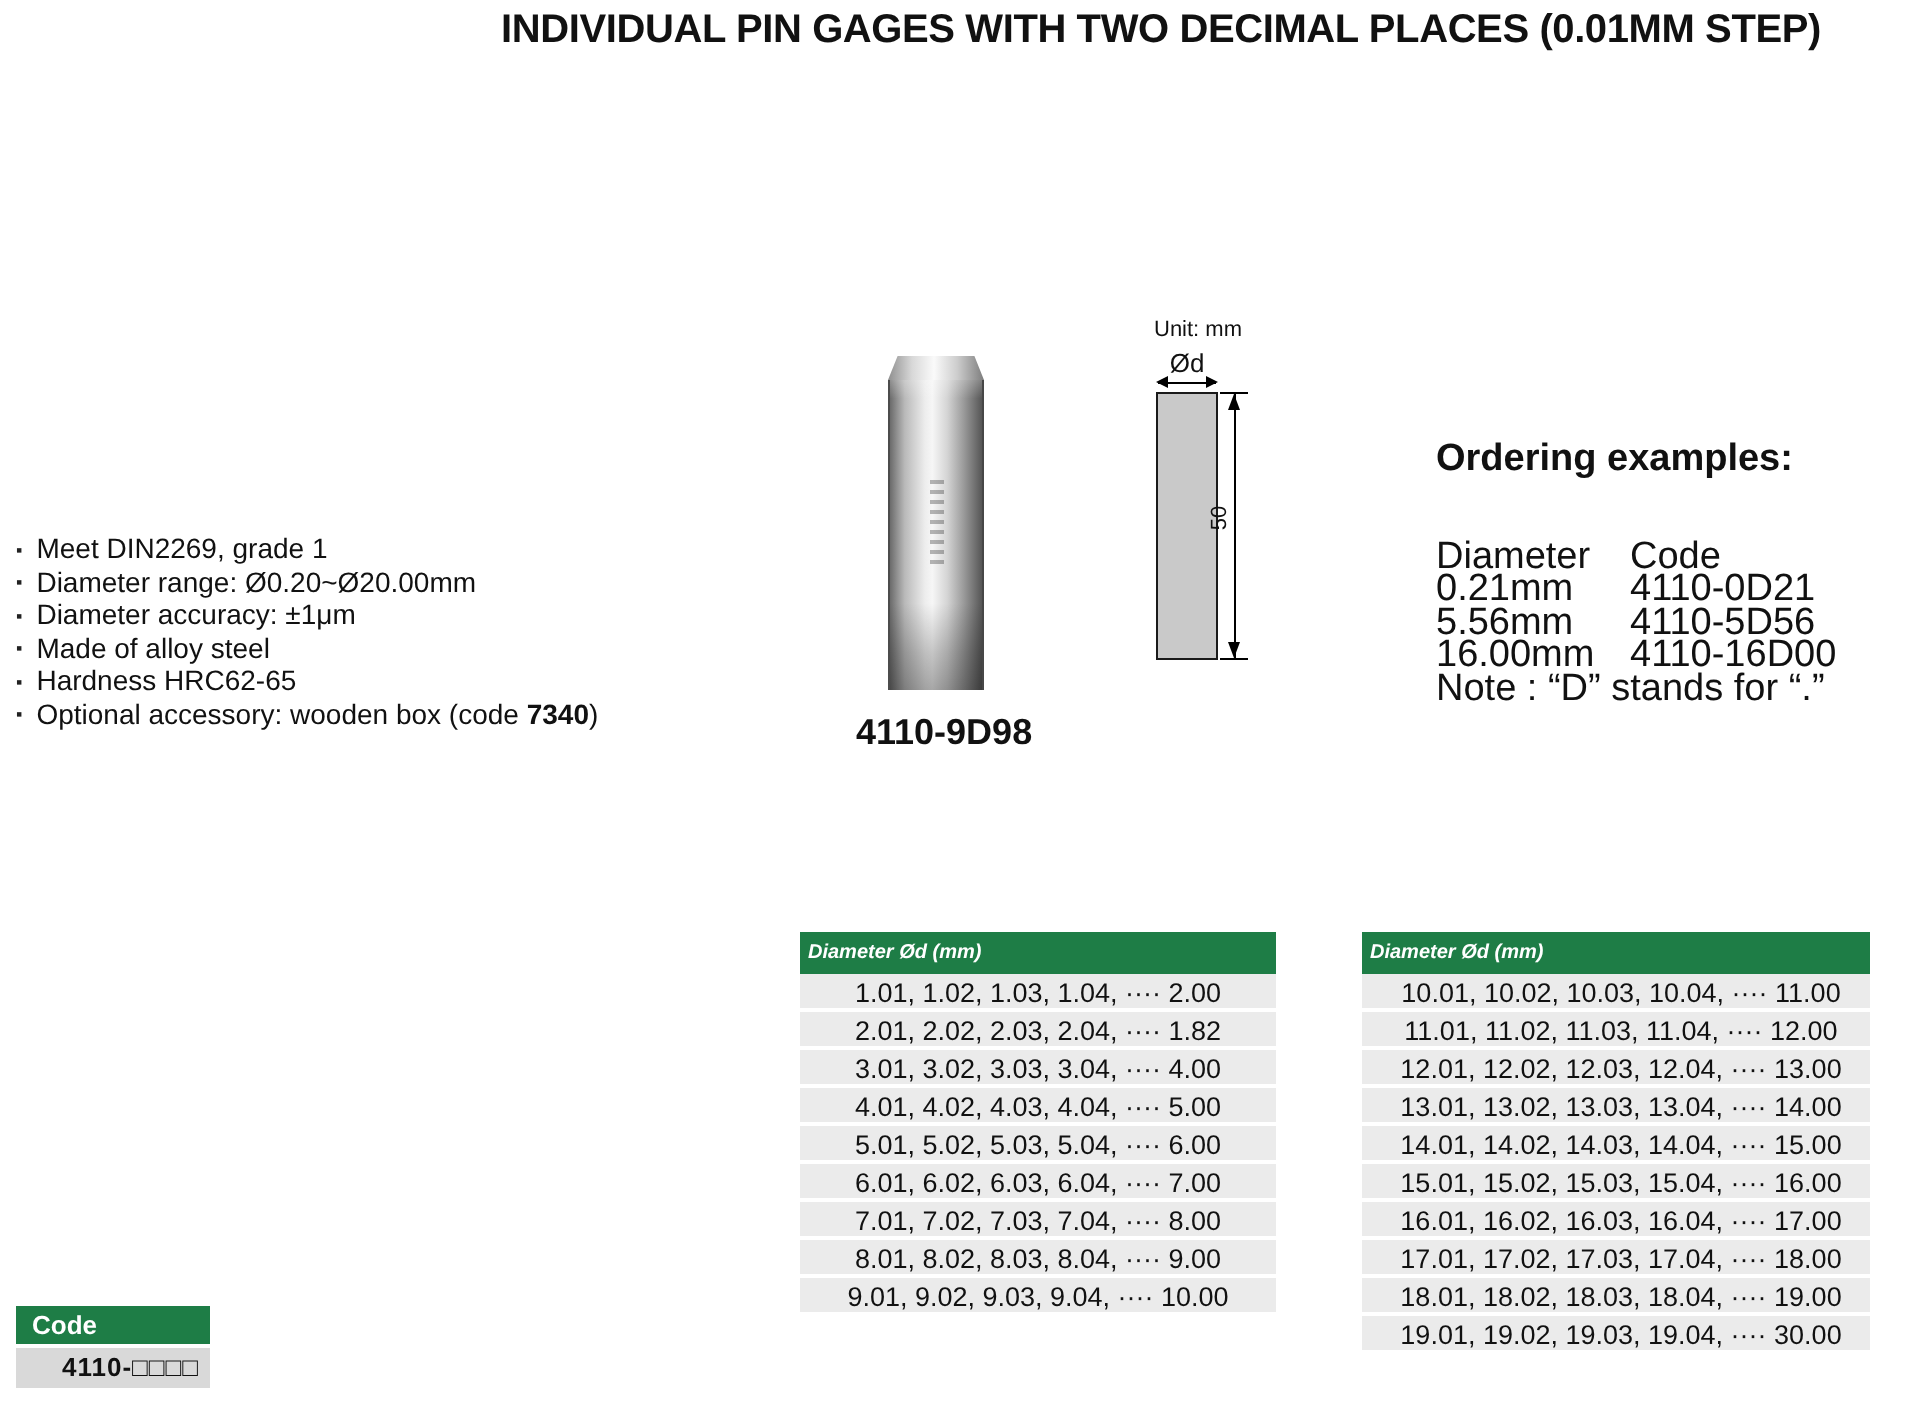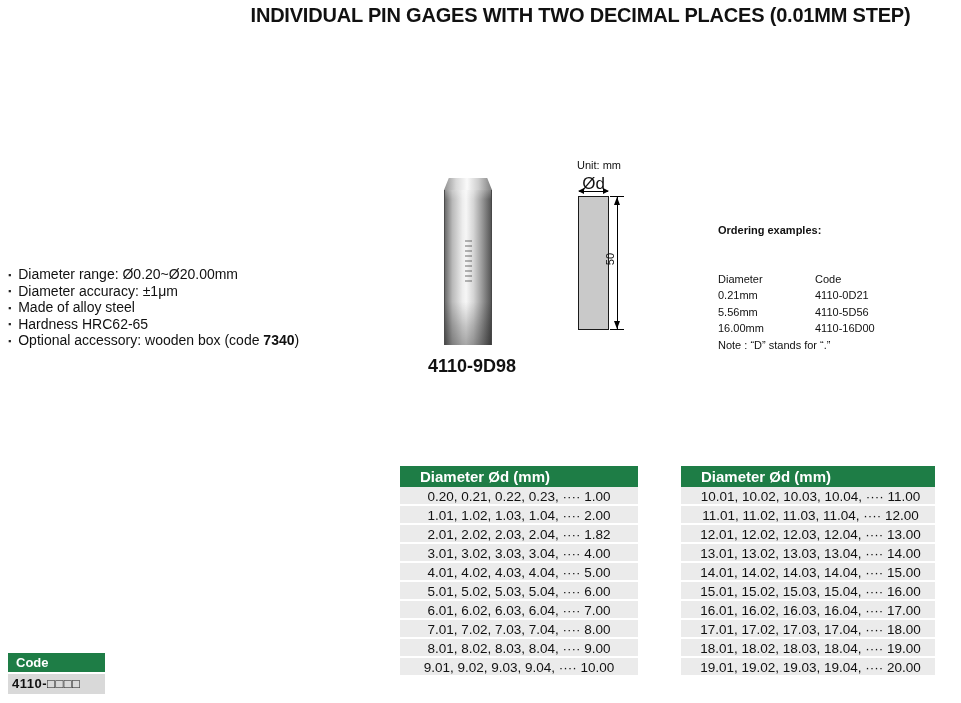--- a/index.html
+++ b/index.html
@@ -30,64 +30,65 @@
     background:
       linear-gradient(180deg, rgba(255,255,255,.25) 0, rgba(255,255,255,0) 6%, rgba(0,0,0,0) 72%, rgba(0,0,0,.20) 88%, rgba(0,0,0,.32) 100%),
       linear-gradient(90deg,#6b6b6b,#b9b9b9 16%,#ededed 38%,#f6f6f6 46%,#d5d5d5 62%,#9b9b9b 80%,#565656);
     border-left:1px solid #4c4c4c; border-right:1px solid #474747; }
   .pin-engraving { position:absolute; left:21px; top:62px; width:7px; height:42px; opacity:.55;
     background:repeating-linear-gradient(180deg, rgba(40,40,40,.6) 0 2px, rgba(0,0,0,0) 2px 5px); }
   .pin-caption { left:428px; top:356px; font-size:18px; font-weight:700; }
 
   
   .unit-label { left:577px; top:159px; font-size:11px; }
-  .dia-label  { left:578px; top:174px; width:31px; text-align:center; font-size:17px; }
+  .dia-label  { left:578px; top:174px; width:31px; text-align:center; font-size:13px; }
   .dia-dim-line { left:579px; top:191px; width:29px; height:1px; background:#000; }
   .dia-arrow-l { left:578px; top:188px; width:0; height:0;
                  border-top:3px solid transparent; border-bottom:3px solid transparent; border-right:6px solid #000; }
   .dia-arrow-r { left:603px; top:188px; width:0; height:0;
                  border-top:3px solid transparent; border-bottom:3px solid transparent; border-left:6px solid #000; }
   .pin-rect { left:578px; top:196px; width:31px; height:134px; background:#c9c9c9; border:1px solid #1a1a1a; }
   .ext-top { left:610px; top:196px; width:14px; height:1px; background:#000; }
   .ext-bot { left:610px; top:329px; width:14px; height:1px; background:#000; }
   .vdim    { left:617px; top:197px; width:1px; height:132px; background:#000; }
   .arr-up  { left:614px; top:197px; width:0; height:0;
              border-left:3.5px solid transparent; border-right:3.5px solid transparent; border-bottom:8px solid #000; }
   .arr-down{ left:614px; top:321px; width:0; height:0;
              border-left:3.5px solid transparent; border-right:3.5px solid transparent; border-top:8px solid #000; }
   .len-label { left:599px; top:253px; width:22px; text-align:center; font-size:11px; transform:rotate(-90deg); }
 
   
-  .ordering { left:718px; top:222px; font-size:11px; line-height:16.5px; }
+  .ordering { left:718px; top:222px; font-size:19px; line-height:16.5px; }
   .ordering-title { font-weight:700; }
   .ordering-grid { display:grid; grid-template-columns:97px auto;margin-top:32px; }
 
   
   .dtable-header { height:21px; line-height:21px; background:var(--brand,#1e7d46); color:#fff;
-                   font-weight:700; font-size:15px; padding-left:20px; }
+                   font-weight:700; font-size:10px; padding-left:4px;font-style:italic; }
   .dtable-row { height:19px; line-height:19px; background:var(--row-gray,#ebebeb);
                 border-bottom:2px solid #fff; text-align:center; font-size:13.5px; }
   .dtable-left  { left:400px; top:466px; width:238px; }
   .dtable-right { left:681px; top:466px; width:259px; }
 
   
   .code-block { left:8px; top:653px; width:97px; font-size:13px; }
   .code-header { height:19px; line-height:19px; background:var(--brand,#1e7d46); color:#fff;
                  font-weight:700; padding-left:8px; }
   .code-value { margin-top:2px; height:20px; line-height:20px; background:#d9d9d9;
-                font-weight:700; padding-left:4px; letter-spacing:.5px; }
+                font-weight:700; padding-left:23px; letter-spacing:.5px; }
 </style>
 </head>
 <body>
 
 <div class="page">
 
   <div class="abs title">INDIVIDUAL PIN GAGES WITH TWO DECIMAL PLACES (0.01MM STEP)</div>
 
   <div class="abs features">
+    <div class="feature"><span class="bullet">▪</span><span>Meet DIN2269, grade 1</span></div>
     <div class="feature"><span class="bullet">▪</span><span>Diameter range: Ø0.20~Ø20.00mm</span></div>
     <div class="feature"><span class="bullet">▪</span><span>Diameter accuracy: ±1μm</span></div>
     <div class="feature"><span class="bullet">▪</span><span>Made of alloy steel</span></div>
     <div class="feature"><span class="bullet">▪</span><span>Hardness HRC62-65</span></div>
     <div class="feature"><span class="bullet">▪</span><span>Optional accessory: wooden box (code </span><b>7340</b><span>)</span></div>
   </div>
 
   <div class="abs pin">
     <div class="pin-top"></div>
     <div class="pin-body"></div>
@@ -118,21 +119,20 @@
       <div>5.56mm</div>
       <div>4110-5D56</div>
       <div>16.00mm</div>
       <div>4110-16D00</div>
     </div>
     <div>Note : “D” stands for “.”</div>
   </div>
 
   <div class="abs dtable-left">
     <div class="dtable-header">Diameter Ød (mm)</div>
-    <div class="dtable-row">0.20, 0.21, 0.22, 0.23, ···· 1.00</div>
     <div class="dtable-row">1.01, 1.02, 1.03, 1.04, ···· 2.00</div>
     <div class="dtable-row">2.01, 2.02, 2.03, 2.04, ···· 1.82</div>
     <div class="dtable-row">3.01, 3.02, 3.03, 3.04, ···· 4.00</div>
     <div class="dtable-row">4.01, 4.02, 4.03, 4.04, ···· 5.00</div>
     <div class="dtable-row">5.01, 5.02, 5.03, 5.04, ···· 6.00</div>
     <div class="dtable-row">6.01, 6.02, 6.03, 6.04, ···· 7.00</div>
     <div class="dtable-row">7.01, 7.02, 7.03, 7.04, ···· 8.00</div>
     <div class="dtable-row">8.01, 8.02, 8.03, 8.04, ···· 9.00</div>
     <div class="dtable-row">9.01, 9.02, 9.03, 9.04, ···· 10.00</div>
   </div>
@@ -141,21 +141,21 @@
     <div class="dtable-header">Diameter Ød (mm)</div>
     <div class="dtable-row">10.01, 10.02, 10.03, 10.04, ···· 11.00</div>
     <div class="dtable-row">11.01, 11.02, 11.03, 11.04, ···· 12.00</div>
     <div class="dtable-row">12.01, 12.02, 12.03, 12.04, ···· 13.00</div>
     <div class="dtable-row">13.01, 13.02, 13.03, 13.04, ···· 14.00</div>
     <div class="dtable-row">14.01, 14.02, 14.03, 14.04, ···· 15.00</div>
     <div class="dtable-row">15.01, 15.02, 15.03, 15.04, ···· 16.00</div>
     <div class="dtable-row">16.01, 16.02, 16.03, 16.04, ···· 17.00</div>
     <div class="dtable-row">17.01, 17.02, 17.03, 17.04, ···· 18.00</div>
     <div class="dtable-row">18.01, 18.02, 18.03, 18.04, ···· 19.00</div>
-    <div class="dtable-row">19.01, 19.02, 19.03, 19.04, ···· 20.00</div>
+    <div class="dtable-row">19.01, 19.02, 19.03, 19.04, ···· 30.00</div>
   </div>
 
   <div class="abs code-block">
     <div class="code-header">Code</div>
     <div class="code-value">4110-□□□□</div>
   </div>
 
 </div>
 
 </body></html>

